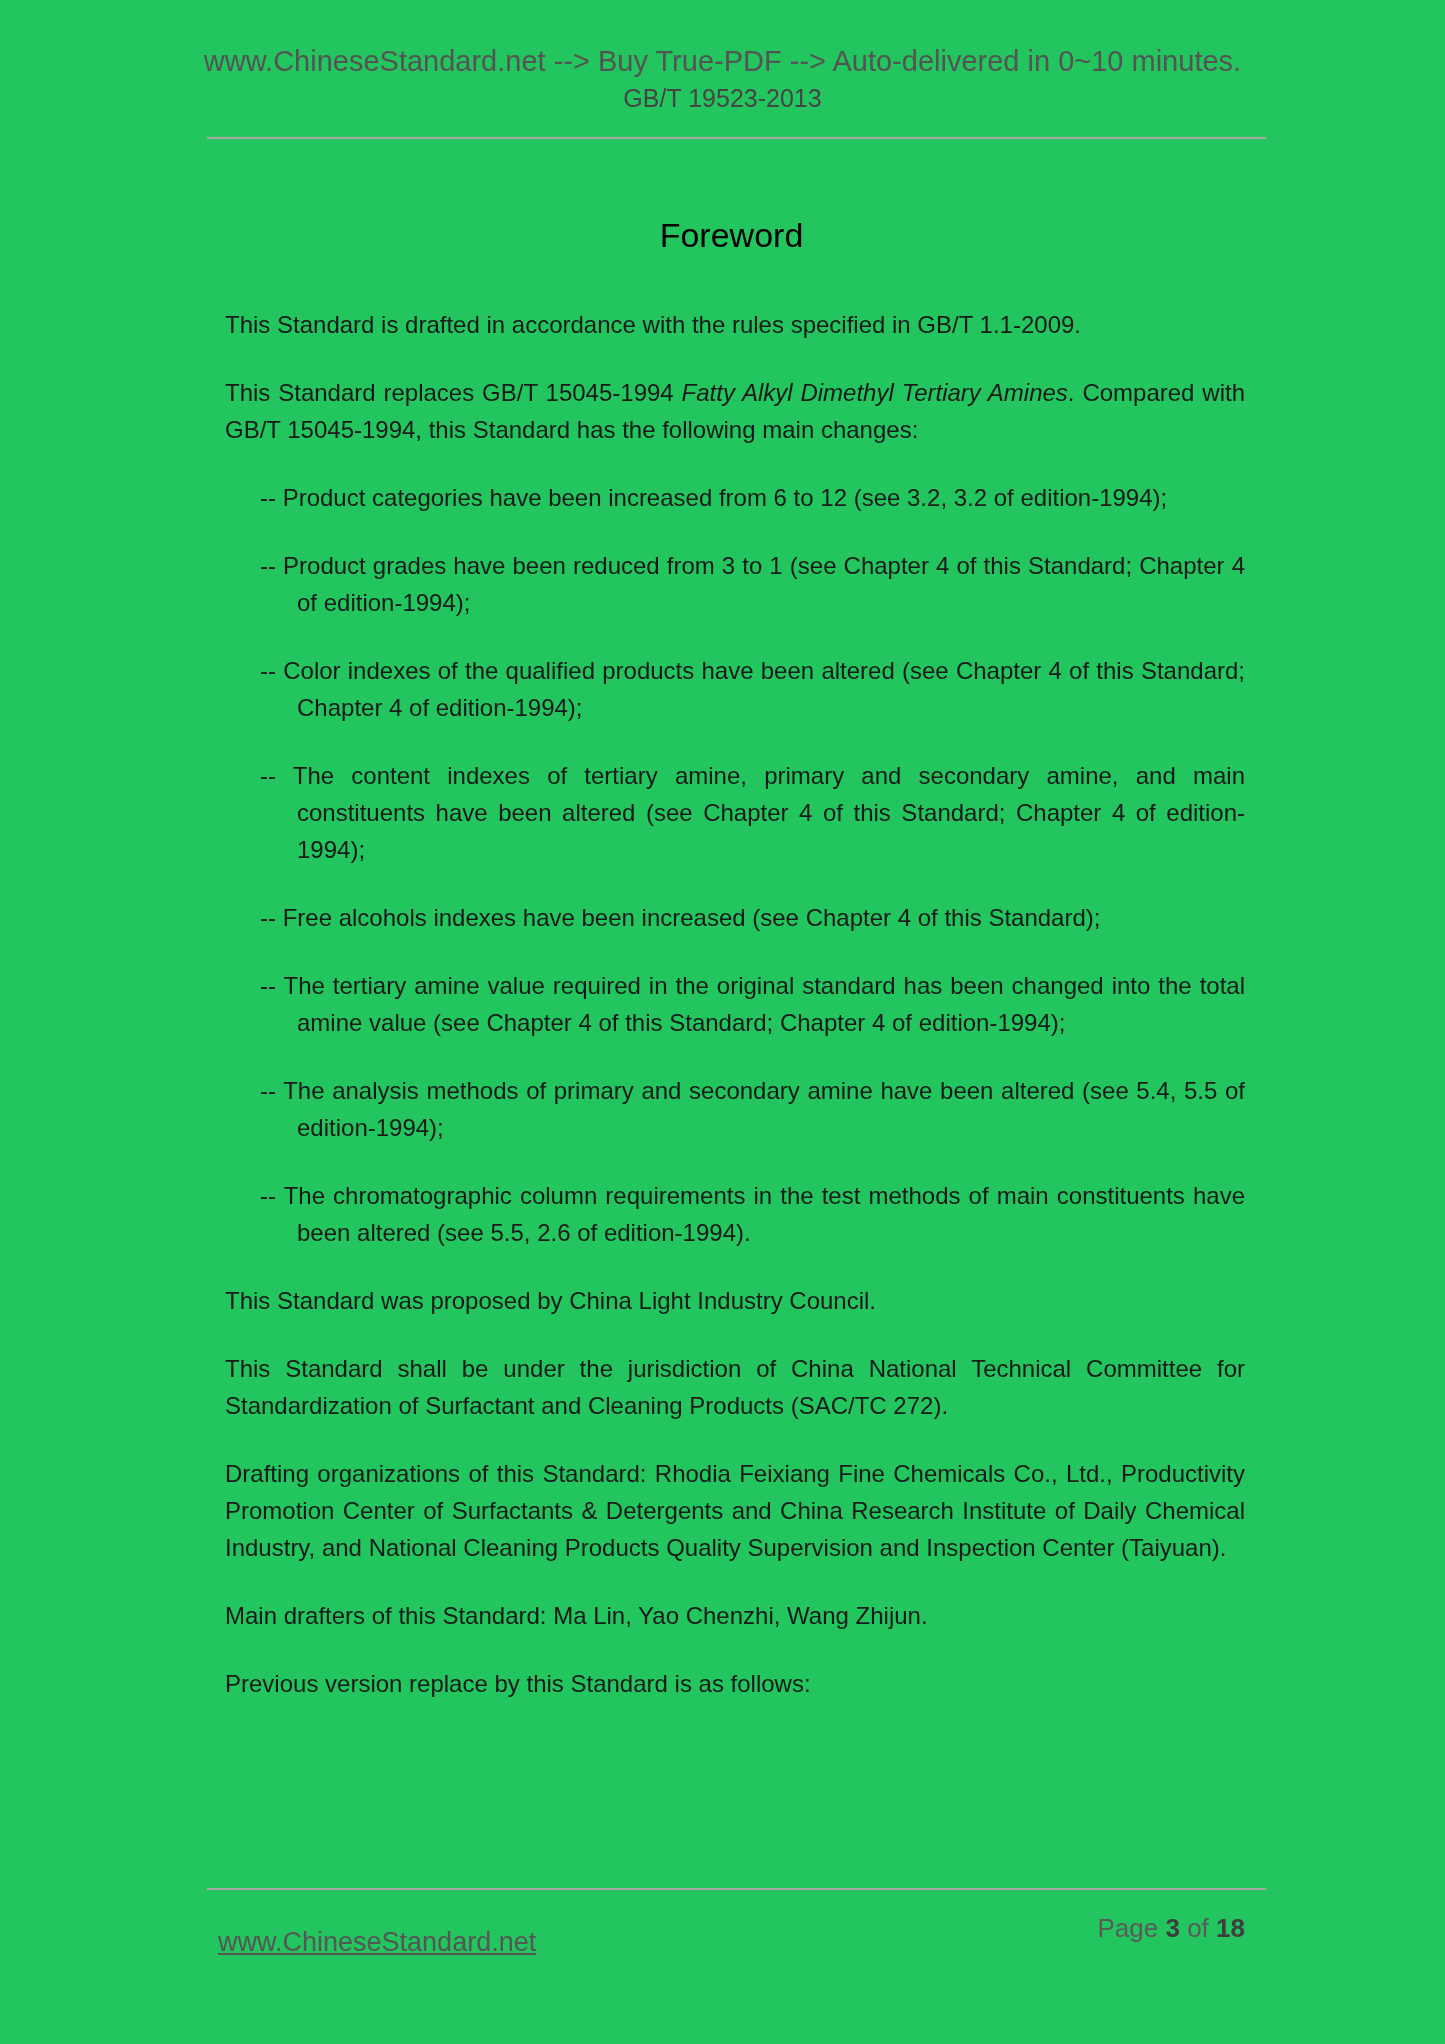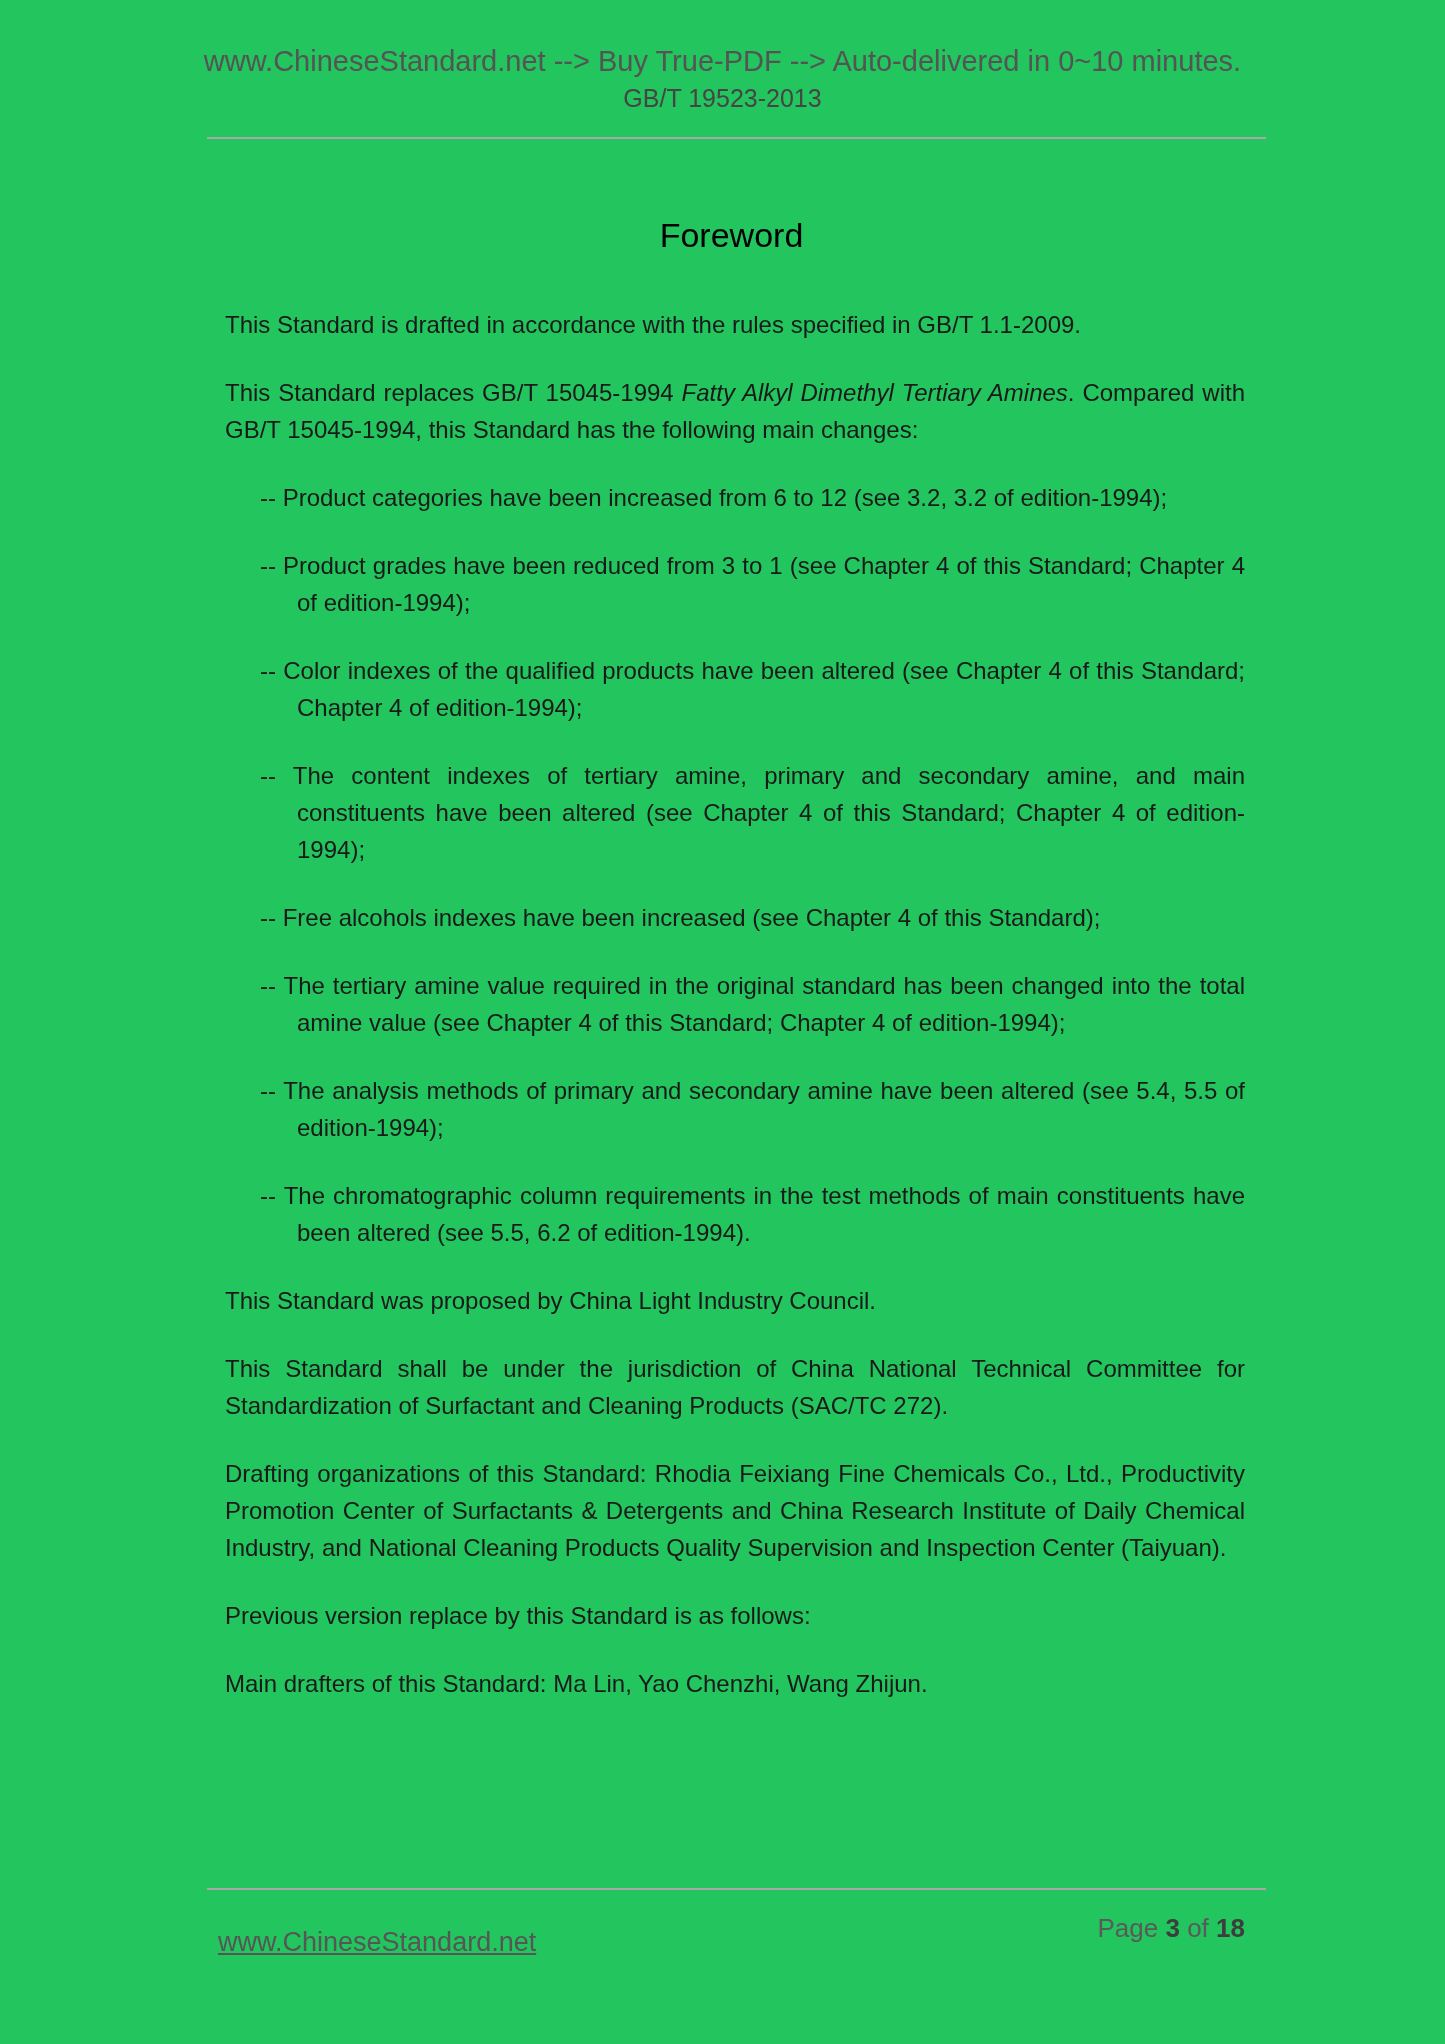--- a/index.html
+++ b/index.html
@@ -117,27 +117,27 @@
 
     <p class="para"><span>This Standard replaces GB/T 15045-1994 </span><span class="it">Fatty Alkyl Dimethyl Tertiary Amines</span><span>. Compared with GB/T 15045-1994, this Standard has the following main changes:</span></p>
 
     <p class="bullet">-- Product categories have been increased from 6 to 12 (see 3.2, 3.2 of edition-1994);</p>
     <p class="bullet">-- Product grades have been reduced from 3 to 1 (see Chapter 4 of this Standard; Chapter 4 of edition-1994);</p>
     <p class="bullet">-- Color indexes of the qualified products have been altered (see Chapter 4 of this Standard; Chapter 4 of edition-1994);</p>
     <p class="bullet">-- The content indexes of tertiary amine, primary and secondary amine, and main constituents have been altered (see Chapter 4 of this Standard; Chapter 4 of edition-1994);</p>
     <p class="bullet">-- Free alcohols indexes have been increased (see Chapter 4 of this Standard);</p>
     <p class="bullet">-- The tertiary amine value required in the original standard has been changed into the total amine value (see Chapter 4 of this Standard; Chapter 4 of edition-1994);</p>
     <p class="bullet">-- The analysis methods of primary and secondary amine have been altered (see 5.4, 5.5 of edition-1994);</p>
-    <p class="bullet">-- The chromatographic column requirements in the test methods of main constituents have been altered (see 5.5, 6.2 of edition-1994).</p>
+    <p class="bullet">-- The chromatographic column requirements in the test methods of main constituents have been altered (see 5.5, 2.6 of edition-1994).</p>
 
     <p class="para">This Standard was proposed by China Light Industry Council.</p>
     <p class="para">This Standard shall be under the jurisdiction of China National Technical Committee for Standardization of Surfactant and Cleaning Products (SAC/TC 272).</p>
     <p class="para">Drafting organizations of this Standard: Rhodia Feixiang Fine Chemicals Co., Ltd., Productivity Promotion Center of Surfactants &amp; Detergents and China Research Institute of Daily Chemical Industry, and National Cleaning Products Quality Supervision and Inspection Center (Taiyuan).</p>
+    <p class="para">Main drafters of this Standard: Ma Lin, Yao Chenzhi, Wang Zhijun.</p>
     <p class="para">Previous version replace by this Standard is as follows:</p>
-    <p class="para">Main drafters of this Standard: Ma Lin, Yao Chenzhi, Wang Zhijun.</p>
   </div>
 
   <div class="rule rule-bottom"></div>
 
   <a class="footer-link" href="#">www.ChineseStandard.net</a>
 
   <div class="page-indicator"><span>Page</span> <b>3</b> <span>of</span> <b>18</b></div>
 
 </div>
 

